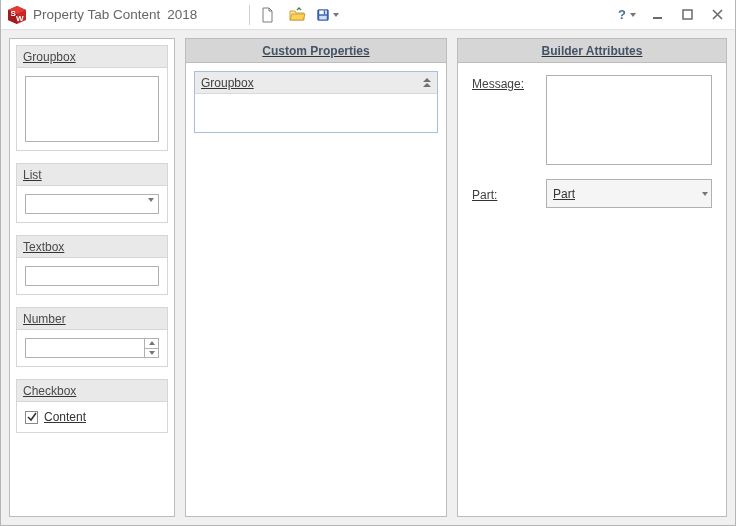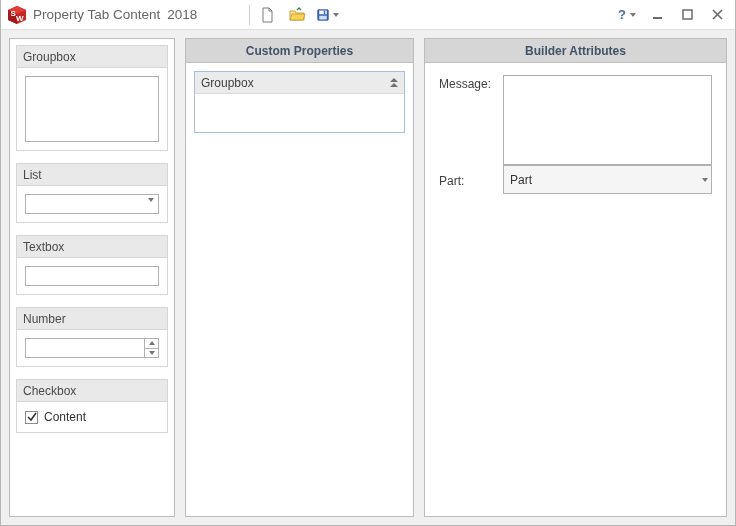--- a/index.html
+++ b/index.html
@@ -19,24 +19,24 @@
   .app-icon svg { display:block; }
   .title { color:#666; font-size:13.5px; }
   .title .yr { margin-left:7px; }
   .tb-spacer1 { width:40px; }
   .tb-div { width:1px; height:20px; background:#d0d0d0; }
   .tb-btn { width:24px; height:22px; display:flex; align-items:center; justify-content:center; border:1px solid transparent; border-radius:2px; cursor:pointer; position:relative; }
   .flex { flex:1 1 auto; }
   .winbtn { width:24px; height:20px; display:flex; align-items:center; justify-content:center; color:#6b6b6b; cursor:pointer; }
 
   
-  .container { display:flex; height:calc(100% - 30px); padding:8px 8px 8px 8px; gap:10px; background:#f0f0f0; }
+  .container { display:flex; height:calc(100% - 30px); padding:8px 8px 8px 8px; gap:10px; background:#f0f0f0;text-decoration:underline; }
   .panel { border:1px solid #bcbcbc; background:#fff; }
   .panel-left  { width:166px; }
-  .panel-mid   { width:229px; }
+  .panel-mid   { width:262px; }
   .panel-right { flex:1; }
 
   .panel-header { height:24px; background:#d6d6d6; border-bottom:1px solid #bcbcbc; display:flex; align-items:center; justify-content:center; font-weight:600; color:#435367; }
 
   
   .palette { padding:6px 6px; display:flex; flex-direction:column; gap:12px; height:100%; overflow:hidden; }
   .pal-group {}
   .pal-head { background:#e9e9e9; border:1px solid #d6d6d6; border-bottom:none; height:22px; display:flex; align-items:center; padding:0 6px; color:#4a4a4a; }
   .pal-body { border:1px solid #d6d6d6; background:#fff; padding:8px; }
   .fld-text { width:100%; height:20px; border:1px solid #b0b0b0; background:#fff; }
@@ -56,21 +56,21 @@
   
   .canvas { padding:8px; }
   .gb-card { border:1px solid #a7bfe0; }
   .gb-head { height:22px; background:#ebebeb; display:flex; align-items:center; padding:0 6px; justify-content:space-between; color:#404040; border-bottom:1px solid #d9d9d9; }
   .gb-body { height:38px; background:#fff; }
   .collapse-icon { display:flex; flex-direction:column; gap:1px; }
   .chev-up { width:0;height:0;border-left:4px solid transparent;border-right:4px solid transparent;border-bottom:4px solid #707070; }
 
   
   .attrs { padding:12px 14px; }
-  .attr-row { display:flex; align-items:flex-start; }
+  .attr-row { display:flex; align-items:flex-start; gap:10px; margin-bottom:14px; }
   .attr-label { width:64px; text-align:left; color:#404040; padding-top:2px; }
   .attr-ctrl { flex:1; }
   .msgbox { width:100%; height:90px; border:1px solid #b0b0b0; background:#fff; }
   .combo { position:relative; height:29px; border:1px solid #b0b0b0; background:#f5f5f5; display:flex; align-items:center; padding:0 6px; }
   .combo .cbtn { position:absolute; right:0; top:0; bottom:0; width:16px; display:flex; align-items:center; justify-content:center; }
 </style>
 </head>
 <body>
 
 <div class="titlebar">

